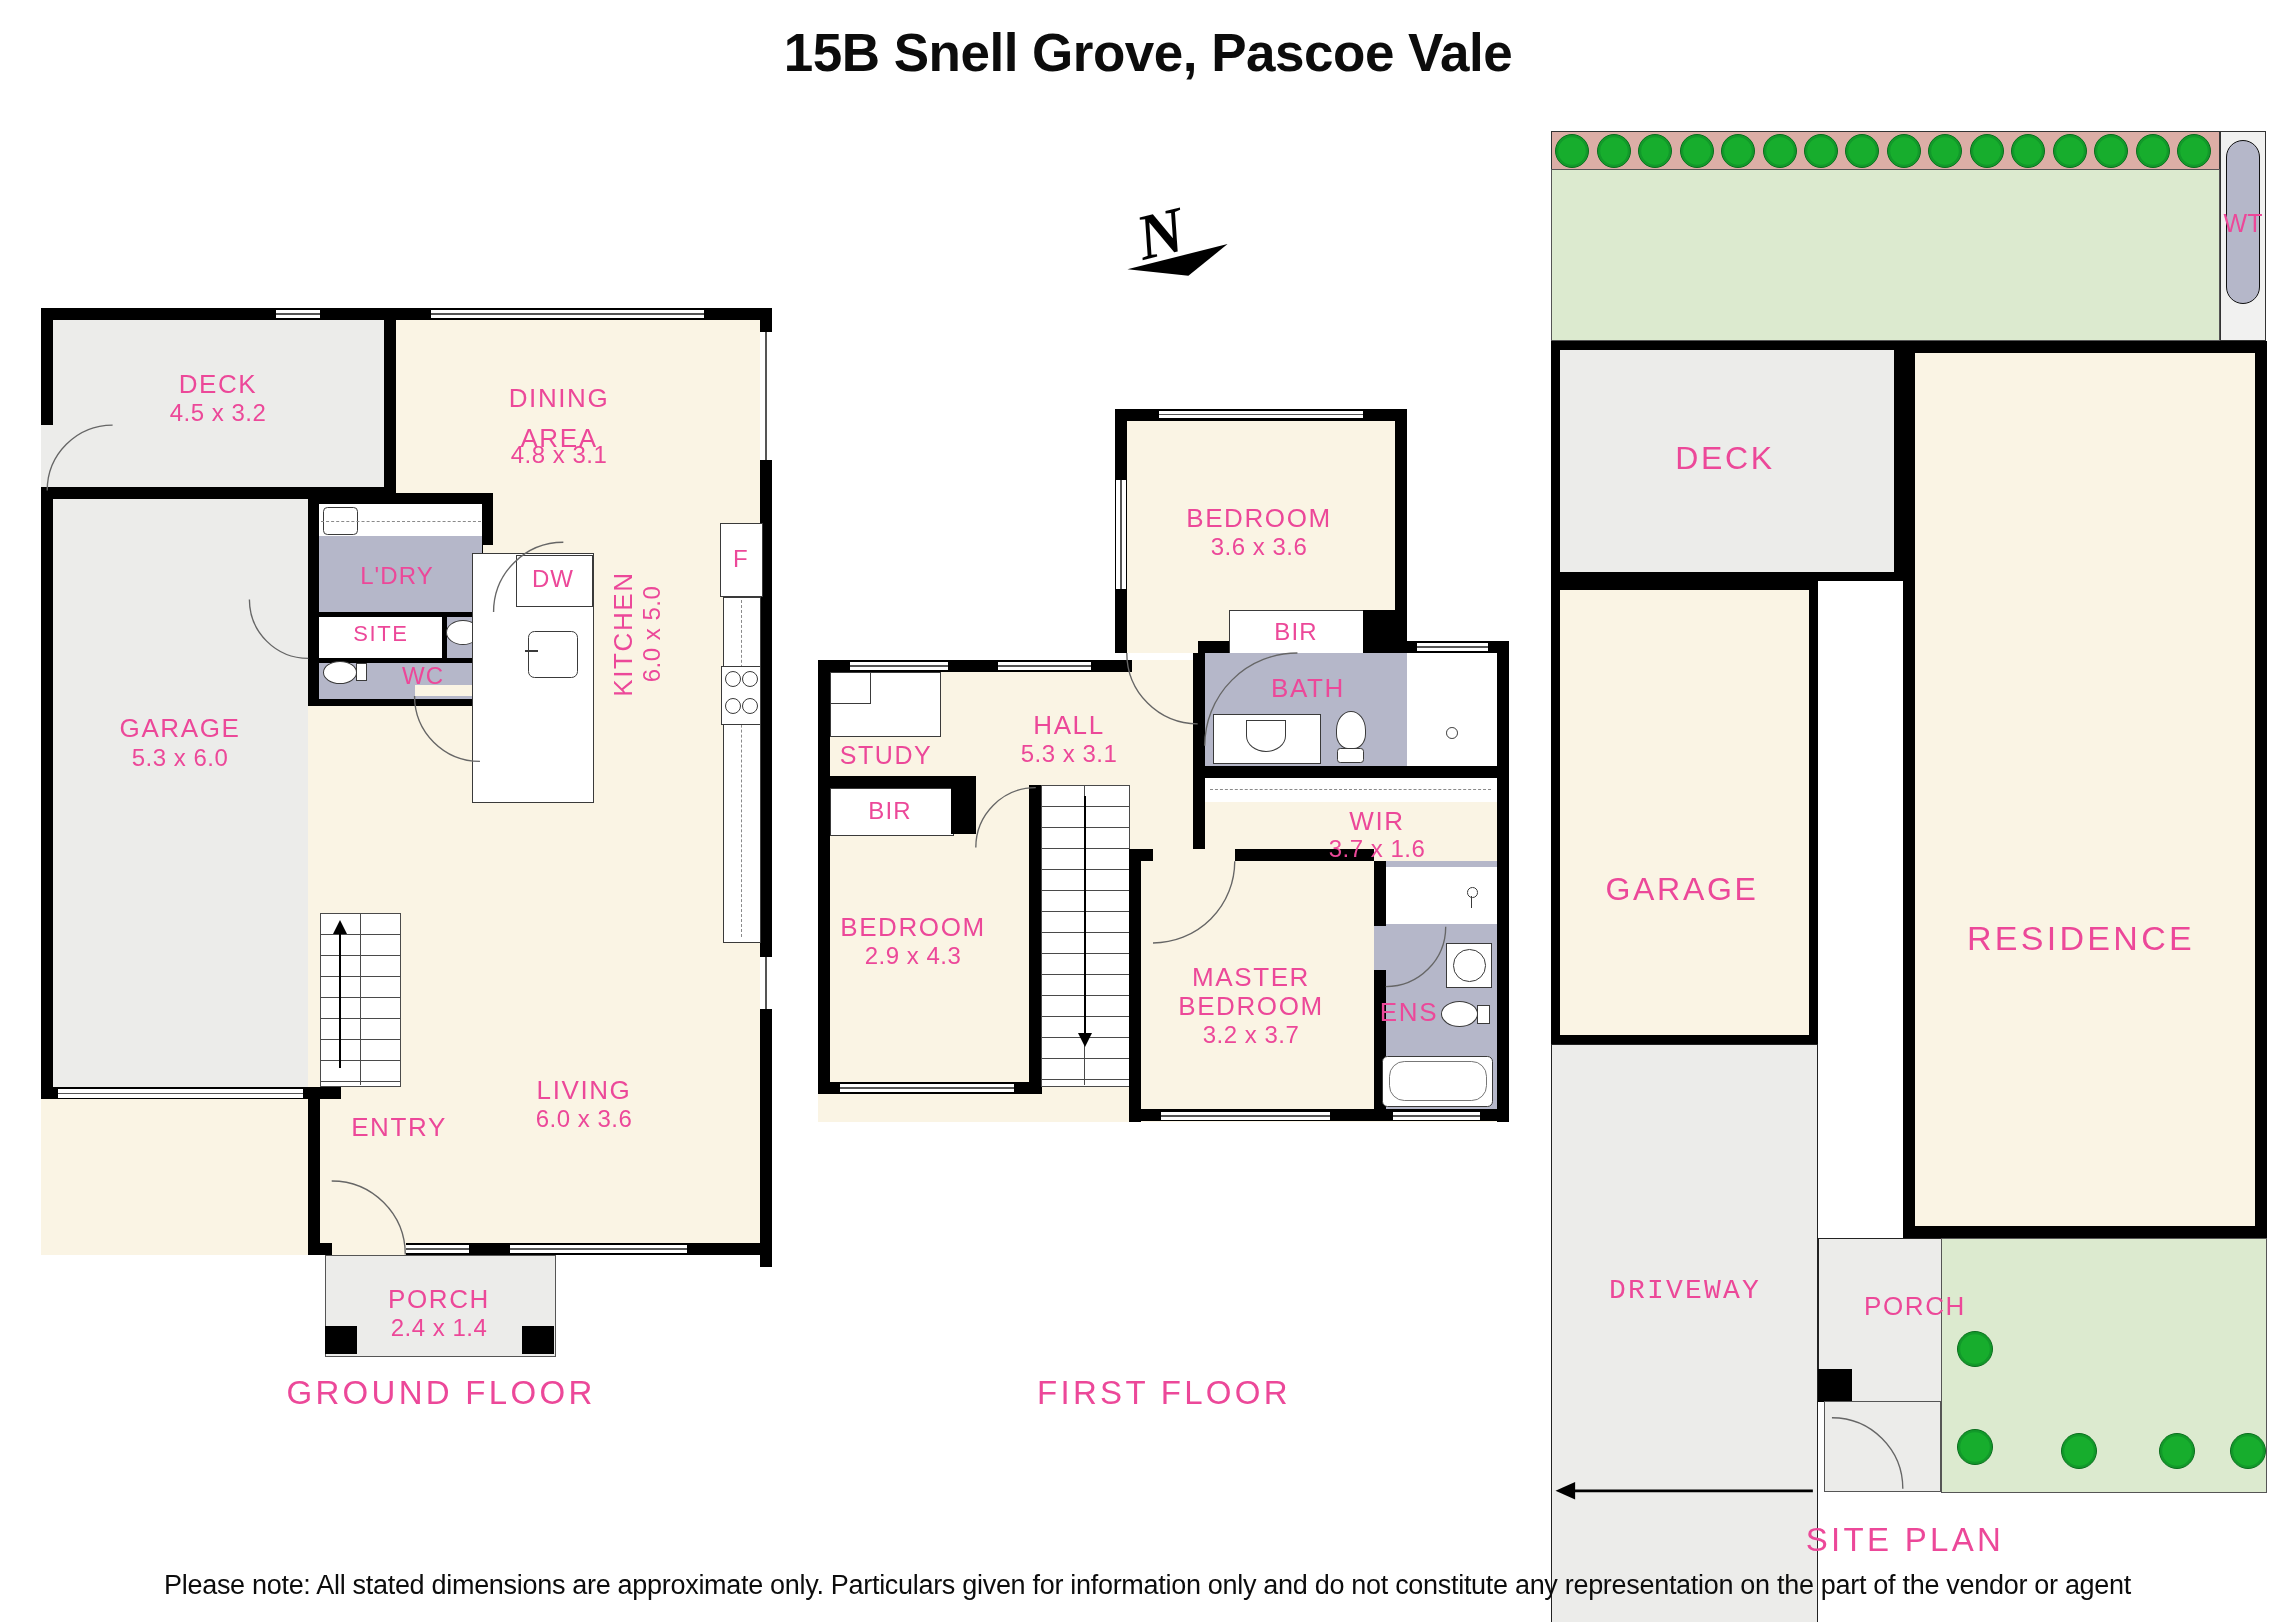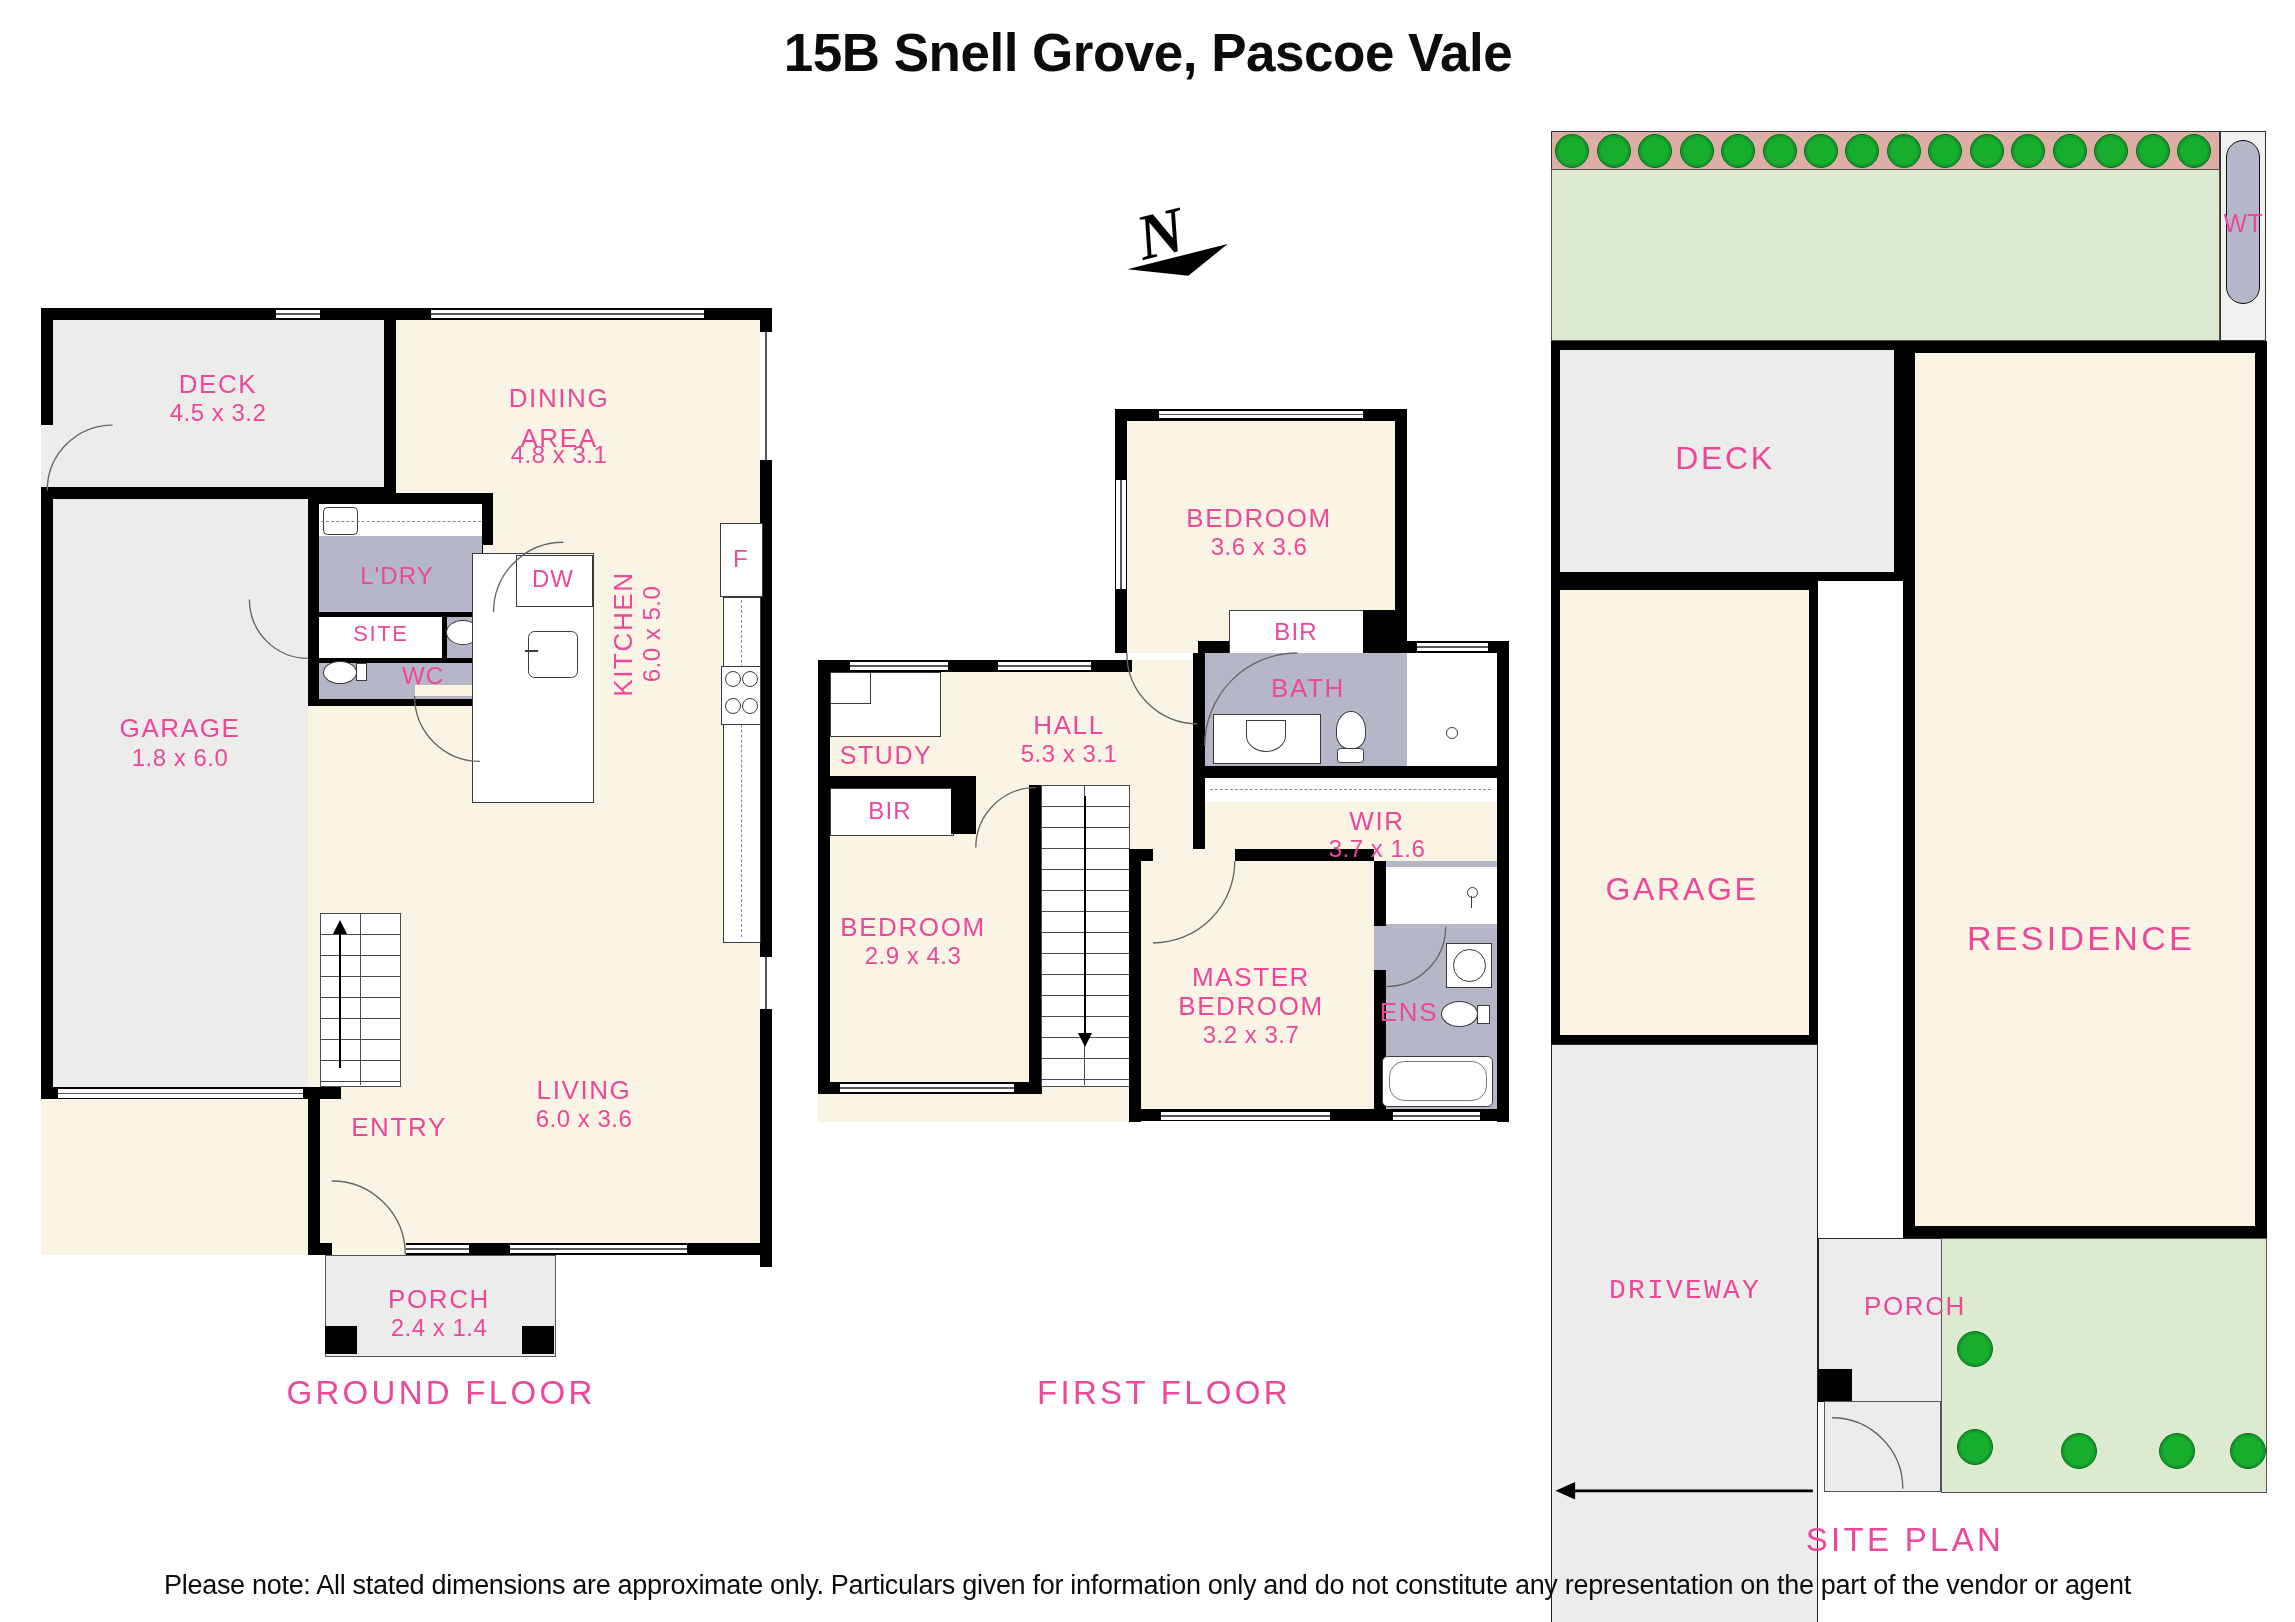--- a/index.html
+++ b/index.html
@@ -120,21 +120,21 @@
       <path class="arc" d="M 700 732 A 120 120 0 0 0 820 852"></path>
       <path class="arc" d="M 683 1757 A 135 135 0 0 0 548 1622"></path>
     </svg>
 
     <div class="lbl room" style="left:185px;top:87px;">DECK</div>
     <div class="lbl dims" style="left:185px;top:116px;">4.5 x 3.2</div>
     <div class="lbl room" style="left:526px;top:101px;">DINING</div>
     <div class="lbl room" style="left:526px;top:141px;text-align:right;">AREA</div>
     <div class="lbl dims" style="left:526px;top:158px;">4.8 x 3.1</div>
     <div class="lbl room" style="left:147px;top:431px;">GARAGE</div>
-    <div class="lbl dims" style="left:147px;top:461px;">1.8 x 6.0</div>
+    <div class="lbl dims" style="left:147px;top:461px;">5.3 x 6.0</div>
     <div class="lbl small" style="left:364px;top:279px;">L'DRY</div>
     <div class="lbl" style="left:348px;top:337px;font-size:22px;letter-spacing:1.6px;">SITE</div>
     <div class="lbl small" style="left:390px;top:379px;">WC</div>
     <div class="lbl room" style="left:590px;top:337px;writing-mode:vertical-rl;transform:translate(-50%,-50%) rotate(180deg);">KITCHEN</div>
     <div class="lbl dims" style="left:619px;top:337px;writing-mode:vertical-rl;transform:translate(-50%,-50%) rotate(180deg);">6.0 x 5.0</div>
     <div class="lbl small" style="left:520px;top:282px;">DW</div>
     <div class="lbl small" style="left:708px;top:262px;">F</div>
     <div class="lbl room" style="left:551px;top:793px;">LIVING</div>
     <div class="lbl dims" style="left:551px;top:822px;">6.0 x 3.6</div>
     <div class="lbl room" style="left:366px;top:830px;">ENTRY</div>

